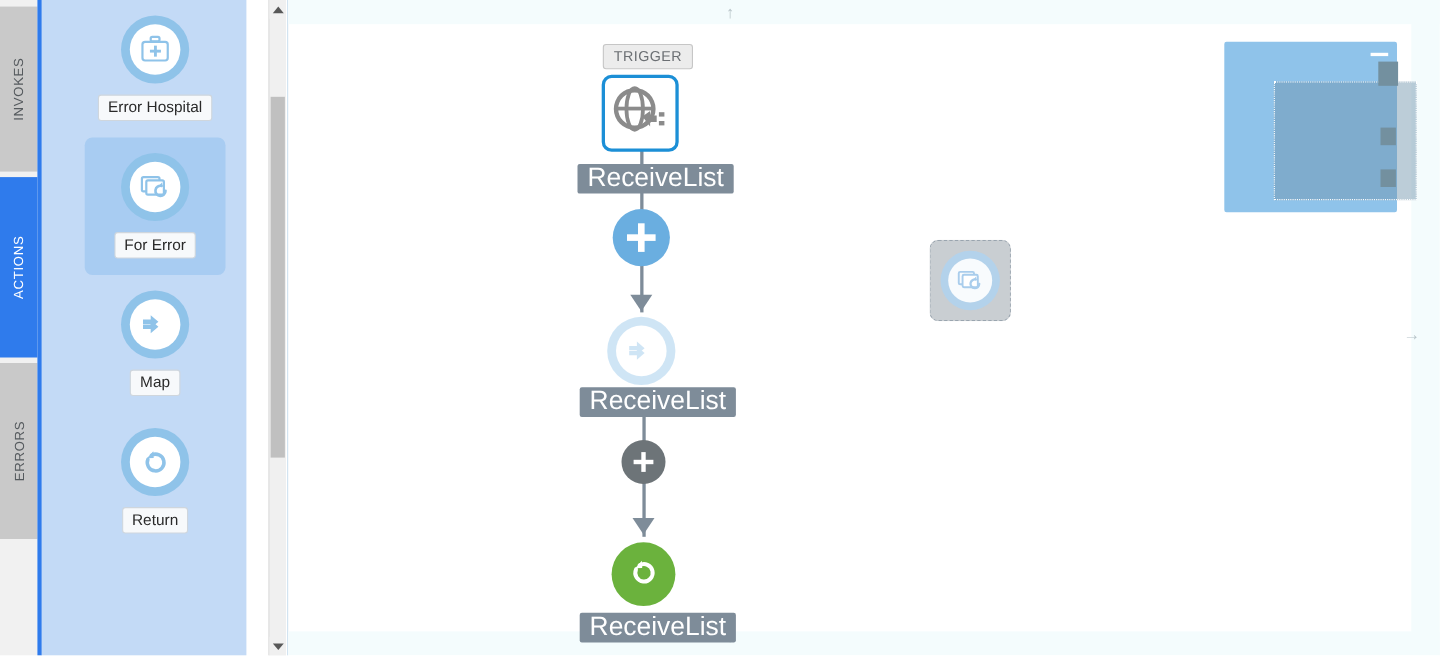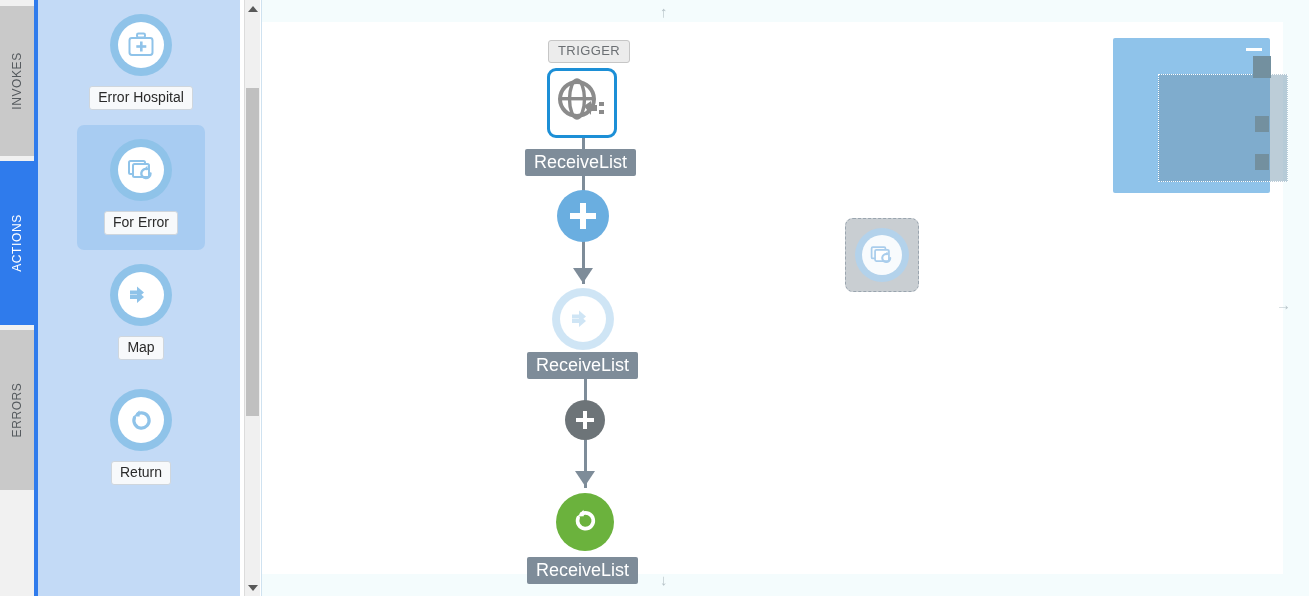--- a/index.html
+++ b/index.html
@@ -44,21 +44,21 @@
 
   .rail-accent {
     position: absolute; left: 34px; top: 0;
     width: 4px; height: 596px;
     background: #2f7bec;
   }
 
   
   .palette {
     position: absolute; left: 38px; top: 0;
-    width: 202px; height: 596px;
+    width: 186px; height: 596px;
     background: #c3daf6;
     overflow: hidden;
   }
   .palette-inner {
     position: absolute; left: 0; top: 0;
     width: 206px;
   }
   .pal-item {
     position: relative;
     width: 128px;
@@ -166,21 +166,21 @@
     background: #ffffff;
     border: 3px solid #1c8fd6;
     border-radius: 9px;
     display: flex; align-items: center; justify-content: center;
   }
 
   .node-label {
     position: absolute;
     background: #7e8c99;
     color: #ffffff;
-    font-size: 18px;
+    font-size: 24px;
     line-height: 22px;
     padding: 2px 9px 3px 9px;
     border-radius: 2px;
     white-space: nowrap;
     text-align: center;
   }
 
   .circle-node {
     position: absolute;
     border-radius: 50%;

